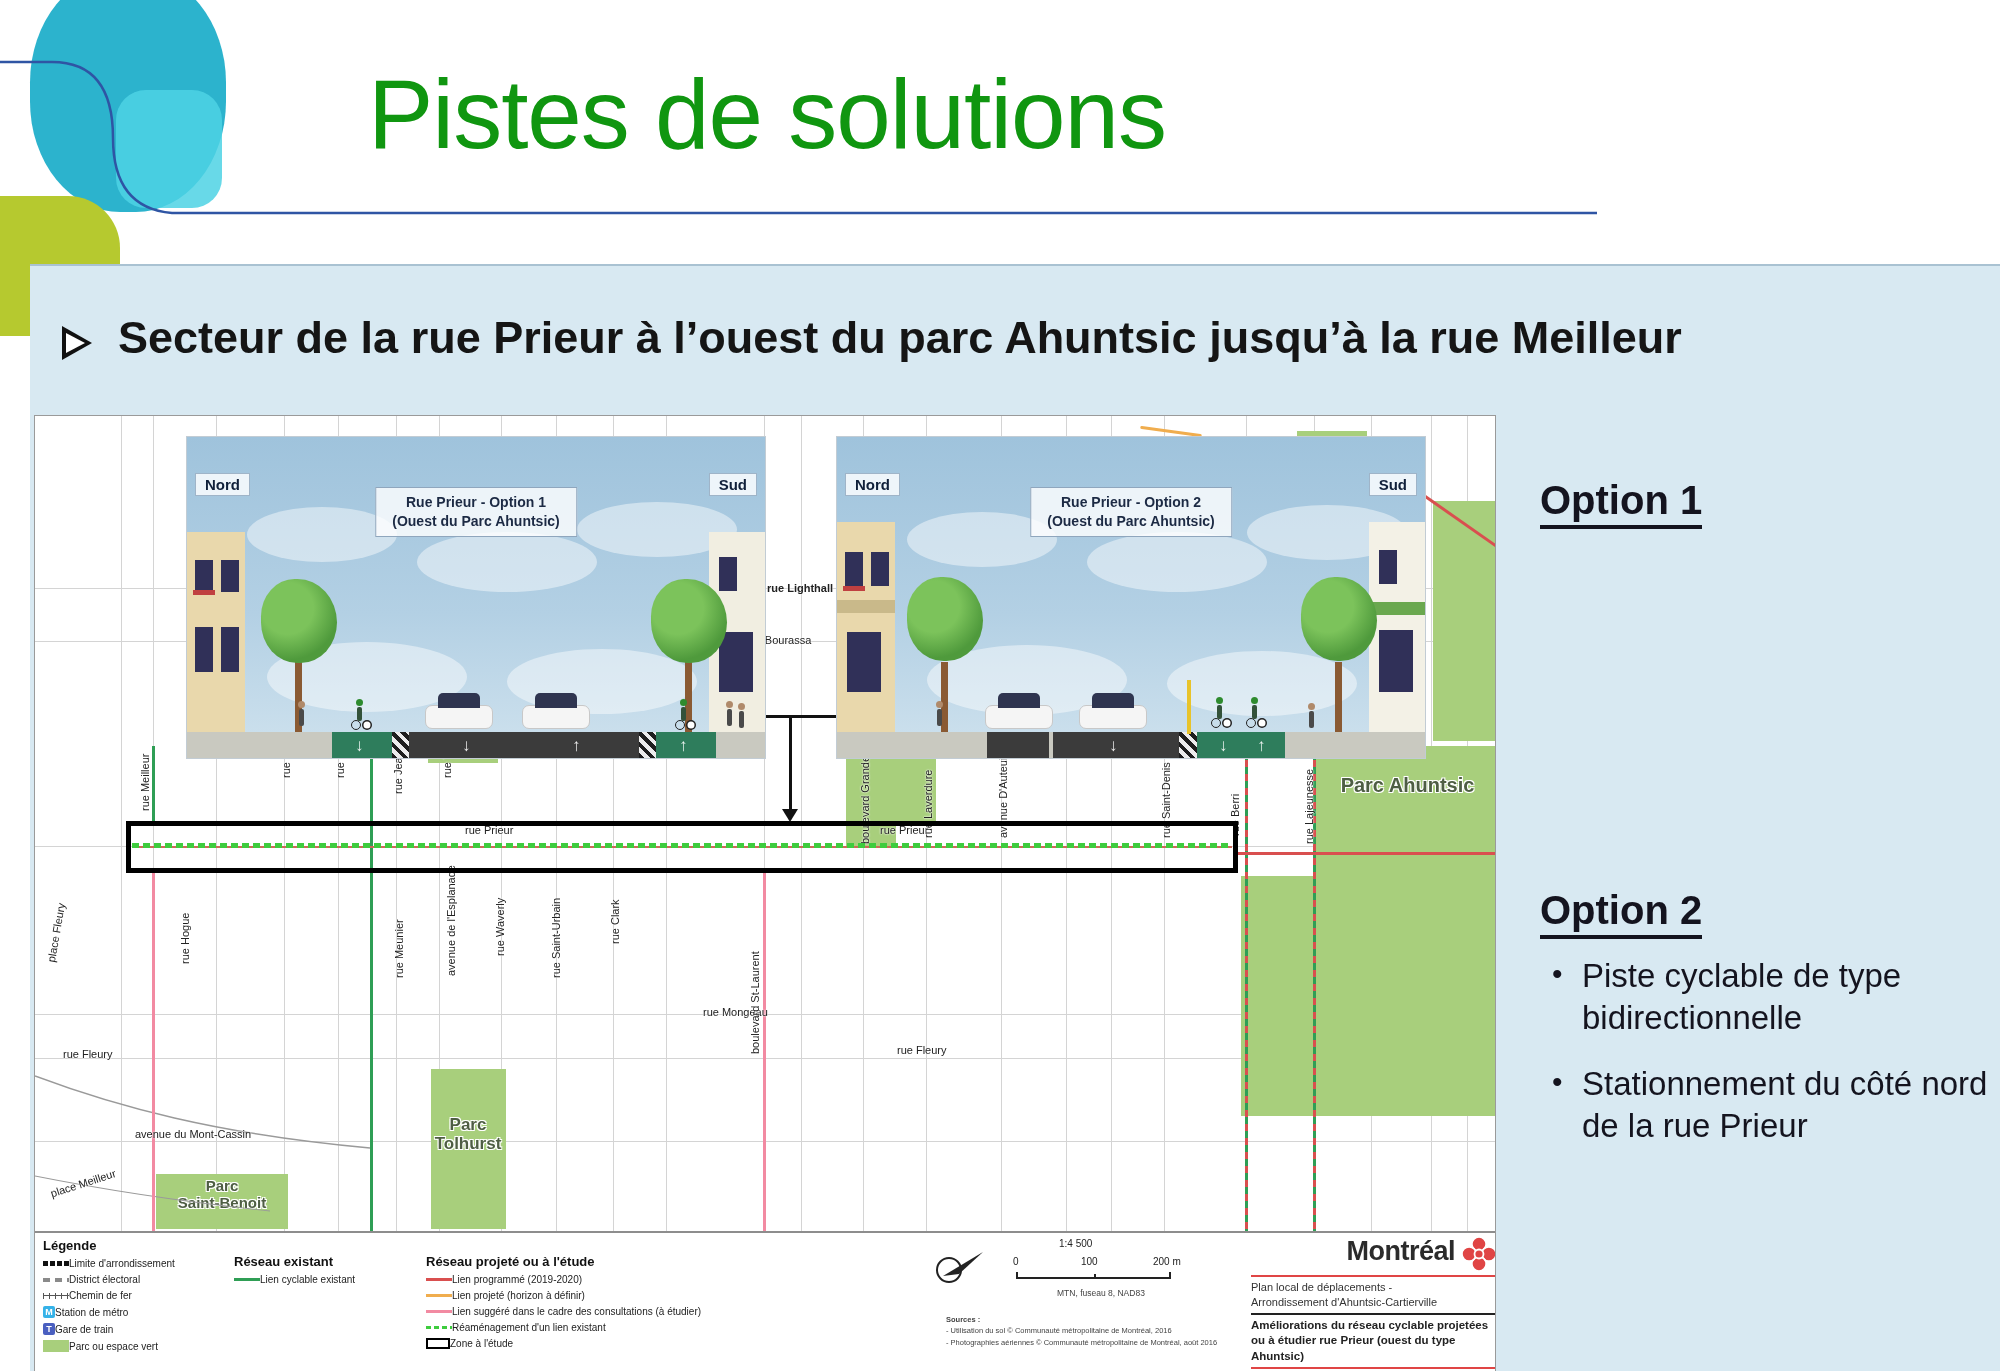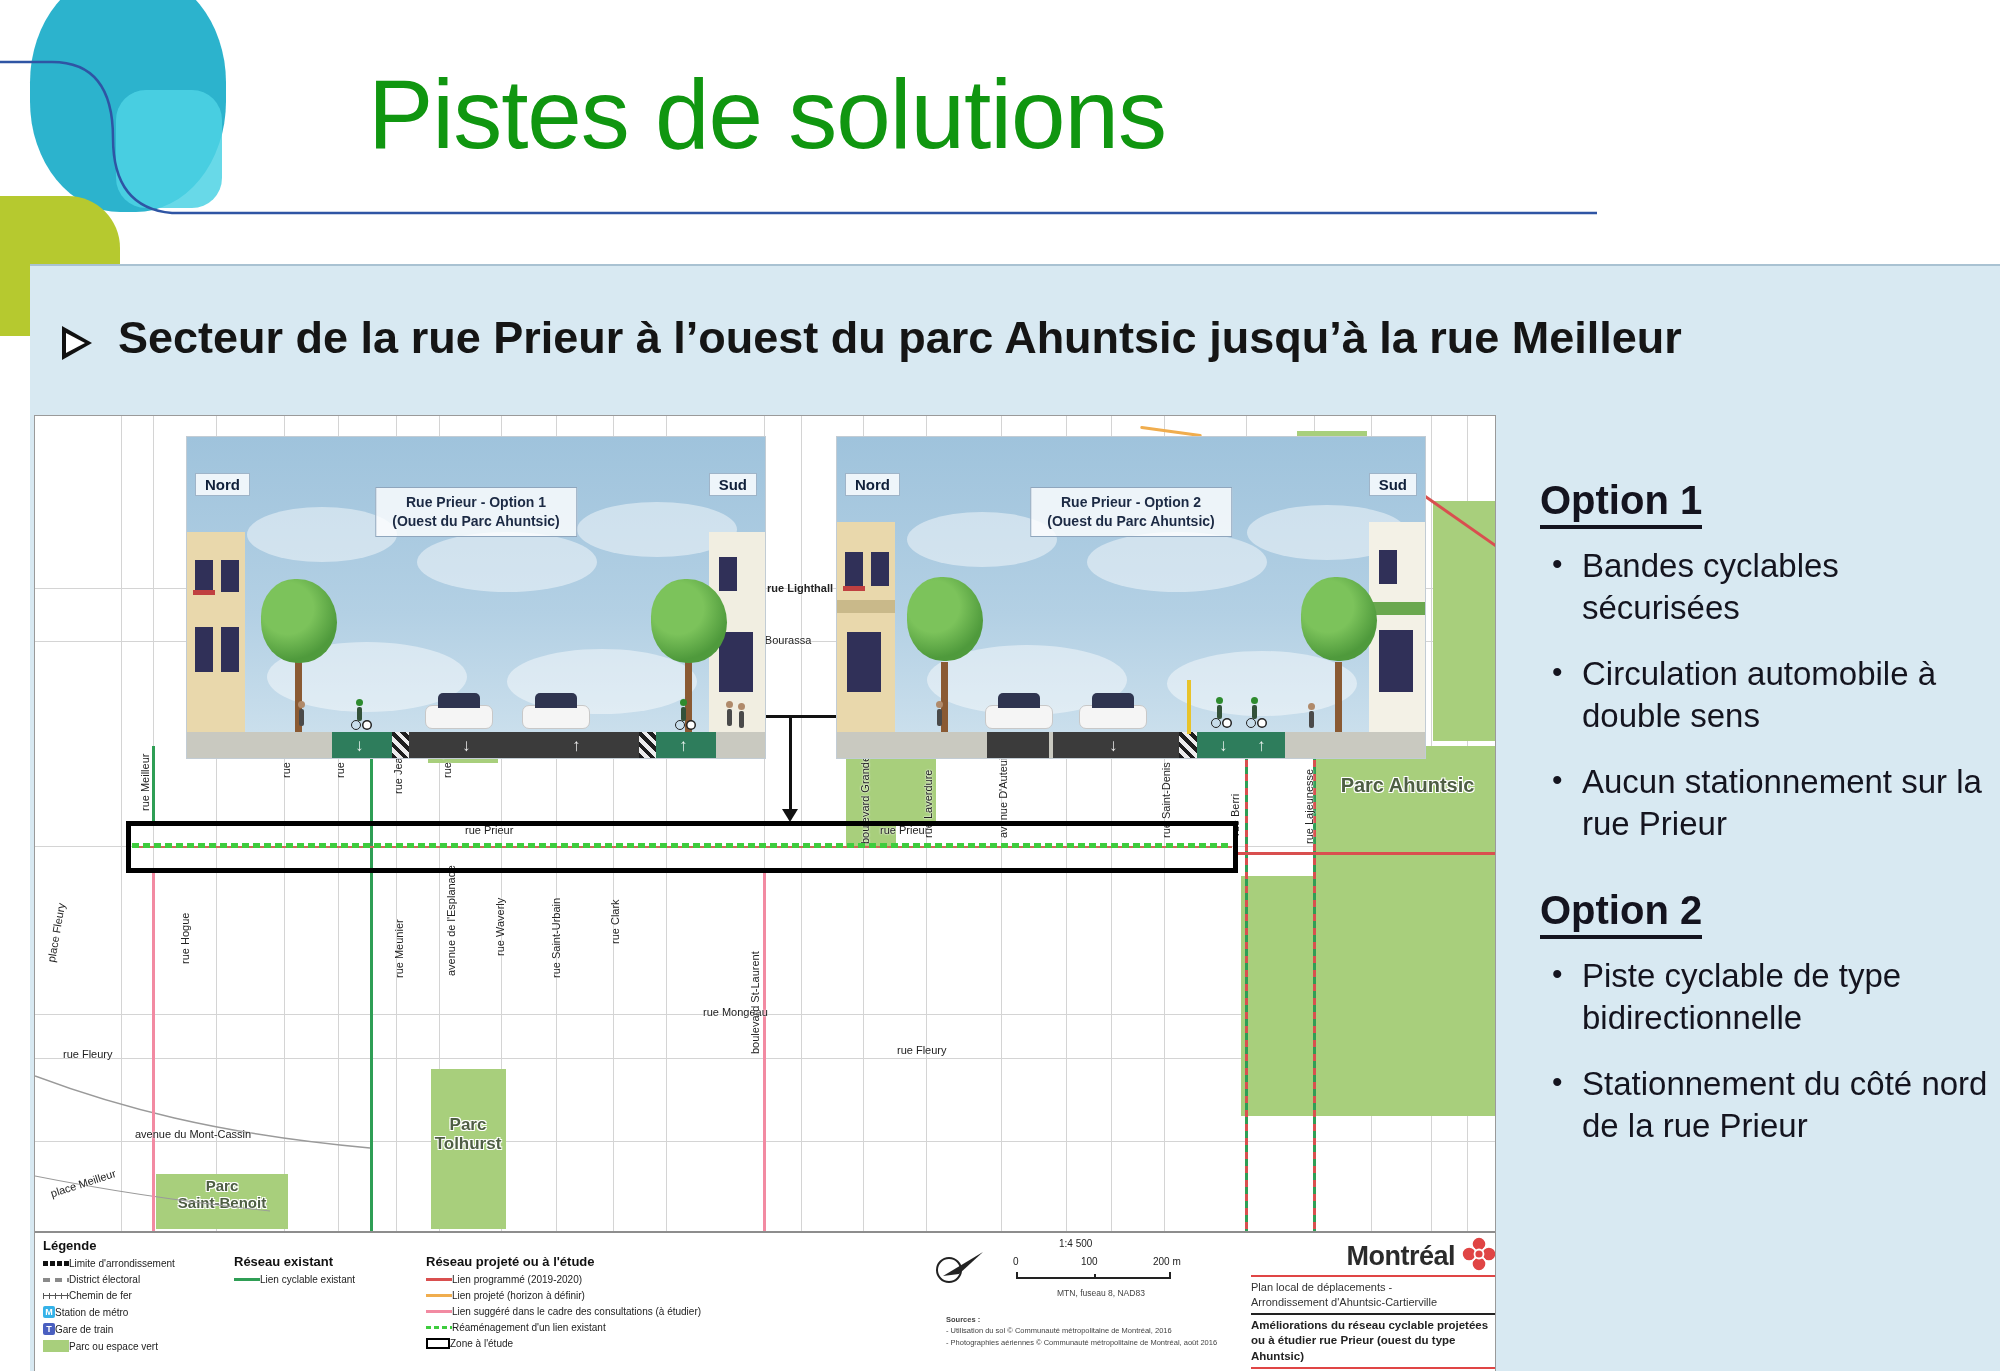--- a/index.html
+++ b/index.html
@@ -74,21 +74,21 @@
   .sw-district{width:26px;height:4px;background:repeating-linear-gradient(90deg,#8a8a8a 0 7px,transparent 7px 12px);}
   .sw-rail{width:26px;height:6px;background:linear-gradient(#0000 0 2px,#555 2px 3px,#0000 3px),repeating-linear-gradient(90deg,#555 0 1px,transparent 1px 6px);}
   .sw-metro{width:12px;height:12px;background:#35b2e8;border-radius:2px;color:#fff;font-size:9px;font-weight:bold;text-align:center;line-height:12px;}
   .sw-train{width:12px;height:12px;background:#4a5fc0;border-radius:2px;color:#fff;font-size:9px;font-weight:bold;text-align:center;line-height:12px;}
   .sw-park{width:26px;height:12px;background:var(--park-green);}
   .sw-line{width:26px;height:3px;}
   .sw-green-dash{width:26px;height:3px;background:repeating-linear-gradient(90deg,var(--reamenagement-green) 0 5px,transparent 5px 8px);}
   .sw-zone{width:24px;height:11px;background:#fff;border:2px solid #000;}
   .scale-text{position:absolute;font-size:10px;color:#222;}
   .credit{position:absolute;left:1216px;top:820px;width:246px;}
-  .credit .city-row{display:flex;align-items:flex-end;justify-content:flex-end;gap:6px;}
+  .credit .city-row{display:flex;align-items:flex-start;justify-content:flex-end;gap:6px;}
   .credit .city{font-size:27px;font-weight:bold;color:#2b2b2b;letter-spacing:-.5px;}
   .rule{height:2px;margin:3px 0;}
   .rule-red{background:var(--montreal-red);}
   .rule-black{background:#222;}
   .credit .plan{font-size:11px;color:#333;line-height:1.35;}
   .credit .proj{font-size:11.5px;font-weight:bold;color:#222;line-height:1.35;}
   
   .opt-block{position:absolute;left:1540px;width:452px;color:#14141f;}
   .opt-title{display:inline-block;font-size:40px;font-weight:bold;border-bottom:4px solid #14141f;padding-bottom:2px;margin-bottom:16px;}
   .opt-block ul{list-style:none;}
@@ -415,25 +415,20 @@
     <div class="rule rule-black"></div>
     <div class="proj">Améliorations du réseau cyclable projetées</div>
     <div class="proj">ou à étudier rue Prieur (ouest du type Ahuntsic)</div>
     <div class="rule rule-red"></div>
 
   </div>
 </div>
 
 <div class="opt-block" style="top:478px;">
   <div class="opt-title">Option 1</div>
-  <ul>
-    <li>Bandes cyclables sécurisées</li>
-    <li>Circulation automobile à double sens</li>
-    <li>Aucun stationnement sur la rue Prieur</li>
-  </ul>
 </div>
 <div class="opt-block" style="top:888px;">
   <div class="opt-title">Option 2</div>
   <ul>
     <li>Piste cyclable de type bidirectionnelle</li>
     <li>Stationnement du côté nord de la rue Prieur</li>
   </ul>
 </div>
 
 </body></html>

